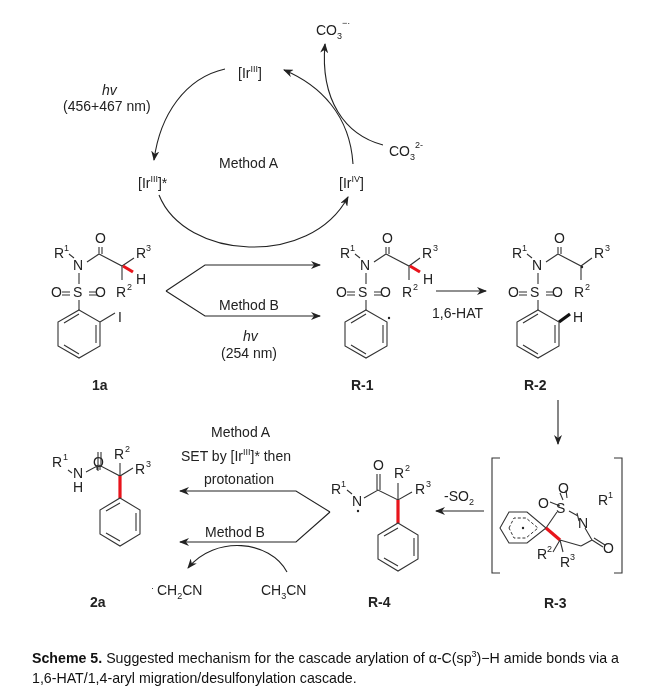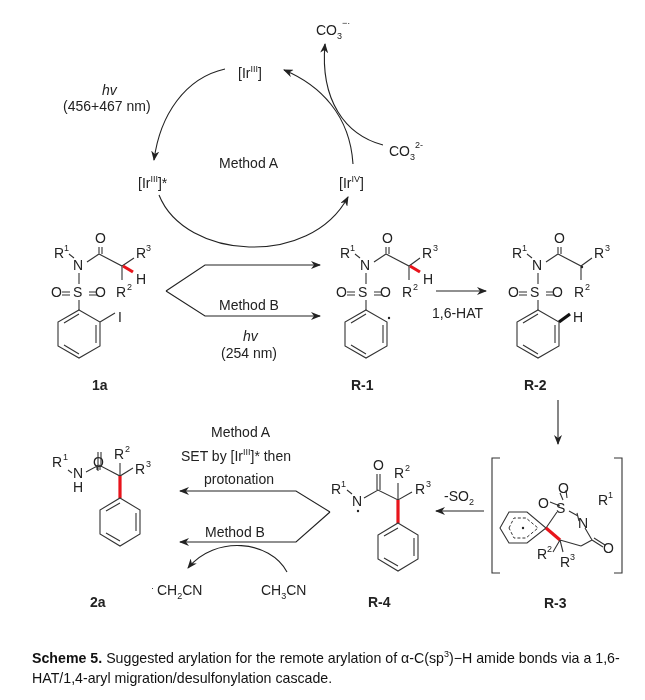--- a/index.html
+++ b/index.html
@@ -181,13 +181,13 @@
     <text class="t" x="135" y="474">R</text>
       <text class="ts" x="146" y="467">3</text>
     <path class="bond" d="M68,470 L72,473 M86,472 L99,465 L120,476 L133,468 M98,465 L98,471 M98,465 L98,471 M97,465 L97,470 M100,465 L100,470 M120,476 L120,463"></path>
     <path class="bond" d="M98,465 L98,452 M101,465 L101,452"></path>
     <path class="red" d="M120,476 L120,498" stroke="#e8141b"></path>
     <path class="bond" d="M120,498 L140,510 L140,534 L120,546 L100,534 L100,510 Z M136,513 L136,531 M106,533 L120,541 M106,511 L120,503"></path>
     <text class="lbl" x="90" y="607">2a</text>
   </g>
 </svg>
 
-<div id="caption"><b>Scheme 5.</b><span> Suggested arylation for the remote arylation of α-C(sp</span><sup style="font-size:9px">3</sup><span>)−H amide bonds via a 1,6-HAT/1,4-aryl migration/desulfonylation cascade.</span></div>
+<div id="caption"><b>Scheme 5.</b><span> Suggested mechanism for the cascade arylation of α-C(sp</span><sup style="font-size:9px">3</sup><span>)−H amide bonds via a 1,6-HAT/1,4-aryl migration/desulfonylation cascade.</span></div>
 
 </body></html>

